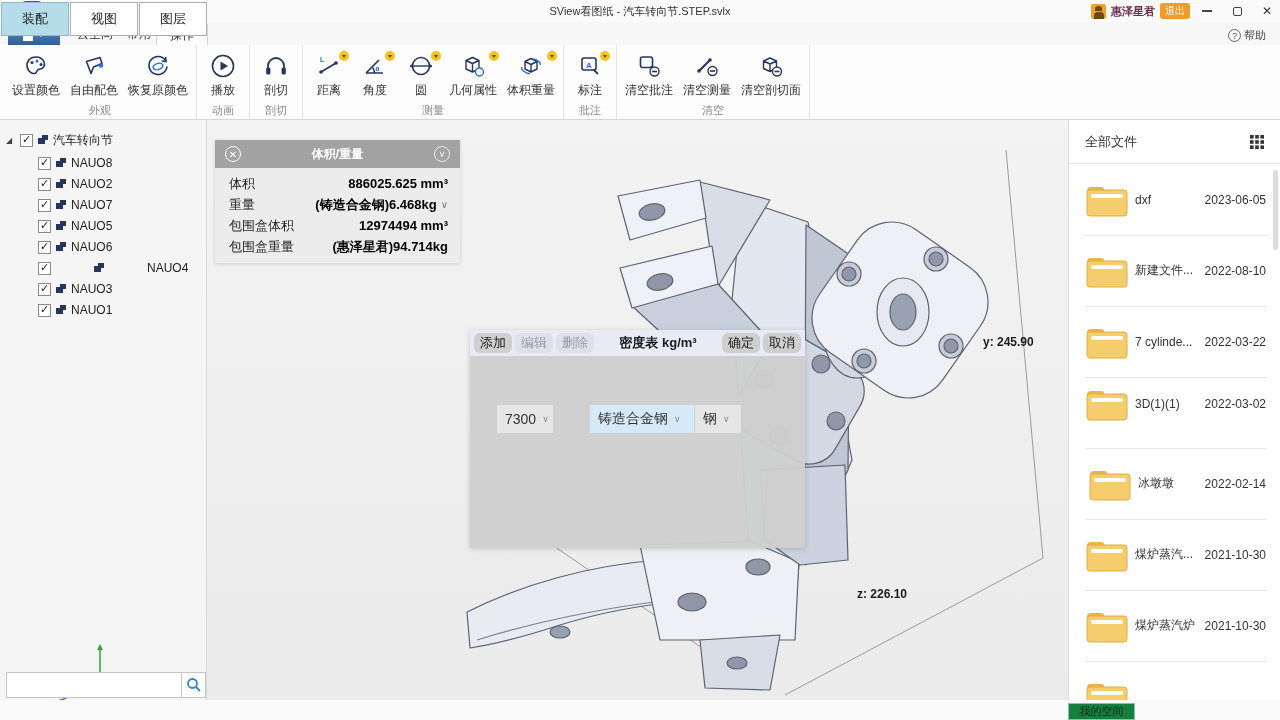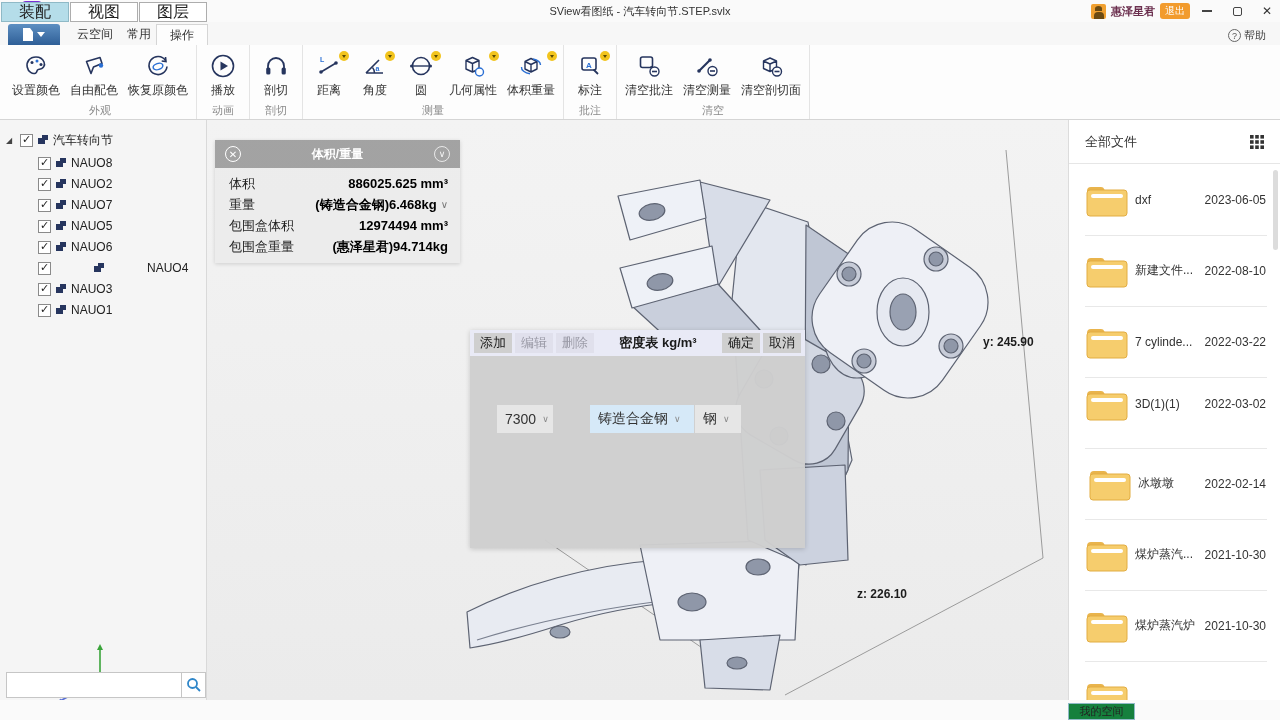--- a/index.html
+++ b/index.html
@@ -65,22 +65,22 @@
   .pico { width:12px; height:12px; }
 
   .triad-box { position:absolute; left:10px; top:520px; width:150px; height:70px; }
   .search-row { position:absolute; left:6px; top:552px; width:200px; height:26px; display:flex; }
   .search-input { flex:1; height:26px; border:1px solid #c6c6c6; background:#fff; font-size:12px; padding:0 6px; }
   .search-btn { width:24px; height:26px; border:1px solid #c6c6c6; border-left:none; background:#fff;
     display:flex; align-items:center; justify-content:center; }
 
   
   .bottom-strip { position:absolute; left:0; top:700px; width:1280px; height:20px; background:#fafafa; }
-  .btab { position:absolute; top:2px; height:20px; border:1px solid #adadad; background:#fff;
-    font-size:16px; color:#222; display:flex; align-items:center; justify-content:center; }
+  .btab { position:absolute; top:2px; height:34px; border:1px solid #adadad; background:#fff;
+    font-size:13px; color:#222; display:flex; align-items:center; justify-content:center; }
   .btab.active { background:#b5dde9; border-color:#8fb9c6; }
 
   
   .viewport { position:absolute; left:207px; top:120px; width:861px; height:580px;
     background:linear-gradient(#f3f3f3,#ebebeb); overflow:hidden; }
   .axis-label { font-size:12px; font-weight:bold; fill:#1c1c1c; }
 
   
   .mpanel { position:absolute; left:8px; top:20px; width:245px; height:123px; box-shadow:0 1px 4px rgba(0,0,0,.15); }
   .mpanel-head { height:28px; background:rgba(148,148,148,.85); display:flex; align-items:center; padding:0 10px; }
@@ -91,21 +91,21 @@
     color:rgba(255,255,255,.9); font-size:9px; display:flex; align-items:center; justify-content:center; }
   .mpanel-body { background:rgba(236,236,236,.93); padding:5px 12px 6px 14px; }
   .mrow { display:flex; align-items:center; height:21px; font-size:13px; }
   .mrow .ml { color:#222; }
   .mrow .mv { margin-left:auto; color:#000; font-weight:600; }
   .mrow .rowchev { color:#777; font-size:10px; margin-left:4px; }
 
   
   .dialog { position:absolute; left:263px; top:210px; width:335px; height:218px; box-shadow:0 1px 5px rgba(0,0,0,.18); }
   .dlg-head { height:26px; background:#e9eaf6; display:flex; align-items:center; padding:0 4px; gap:3px; }
-  .dbtn { background:#cfcfcf; color:#1a1a1a; font-size:13px; padding:1px 6px; cursor:default; }
+  .dbtn { background:#cfcfcf; color:#1a1a1a; font-size:13px; padding:1px 6px; cursor:default;border-radius:6px; }
   .dbtn.disabled { background:#e0e0ec; color:#9a9aa6; }
   .dlg-title { flex:1; text-align:center; font-size:13px; font-weight:bold; color:#1a1a1a; }
   .dlg-body { position:relative; height:192px; background:rgba(206,206,206,.97); }
   .dd { position:absolute; top:49px; height:28px; background:#e6e6e6; display:flex; align-items:center;
     gap:6px; padding:0 8px; font-size:14px; color:#333; }
   .dd.hl { background:#d6e9f8; }
   .dd .ddchev { font-size:9px; color:#888; }
 
   
   .files-panel { position:absolute; left:1068px; top:120px; width:212px; height:580px; background:#fff;

